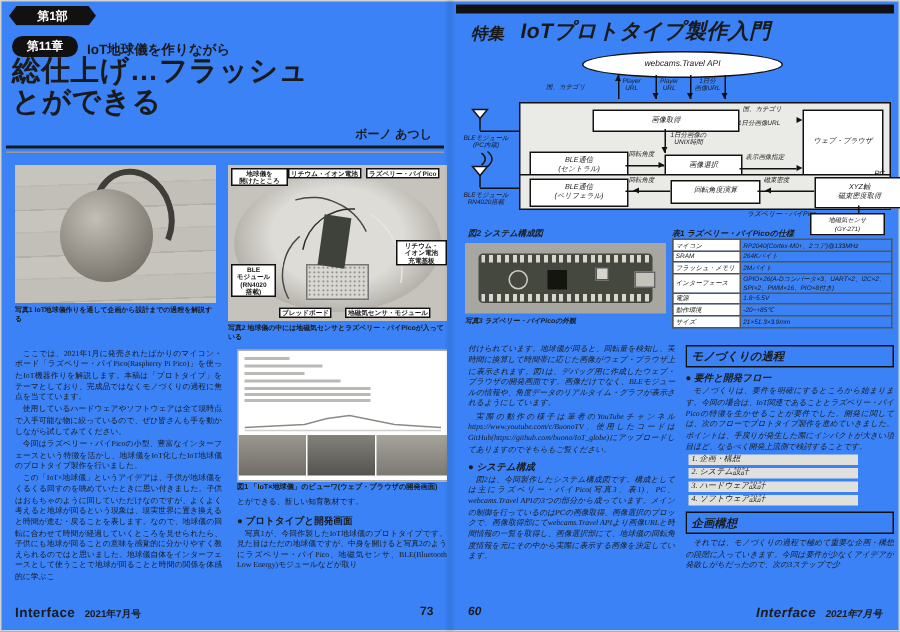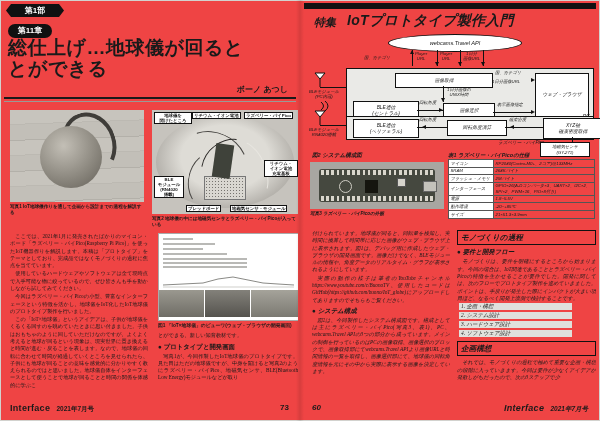--- a/index.html
+++ b/index.html
@@ -1,16 +1,16 @@
 <!DOCTYPE html>
 <html><head>
 <meta charset="utf-8">
 <style>
   html,body{margin:0;padding:0;background:#c9c9c5;}
-  .spread{position:relative;width:600px;height:421px;background:#ef4444;overflow:hidden;
+  .spread{position:relative;width:600px;height:421px;background:#3b82f6;overflow:hidden;
           box-shadow:inset 0 0 0 1px #d2d2ce;font-family:"Liberation Sans",sans-serif;color:#1a1a1a;}
   .page{position:absolute;top:0;width:300px;height:421px;}
   .page.left{left:0;}
   .page.right{left:300px;font-style:italic;}
   .gutter{position:absolute;left:296px;top:0;width:8px;height:421px;
           background:linear-gradient(90deg,rgba(0,0,0,0) 0%,rgba(0,0,0,.10) 50%,rgba(0,0,0,0) 100%);}
   .abs{position:absolute;}
   .ml{white-space:pre-line;}
   
   .part-tab{left:6px;top:4px;width:58px;height:13px;background:#111;color:#fff;
@@ -90,22 +90,23 @@
   .ant{position:absolute;}
 </style>
 </head>
 <body>
 
 <div class="spread">
 
   <div class="page left">
     <div class="abs part-tab">第1部</div>
     <div class="abs chap-badge">第11章</div>
+    <div class="abs kicker">IoT地球儀を作りながら</div>
     <div class="abs big-title">
-      <div>総仕上げ…地球儀が回ると</div>
+      <div>総仕上げ…フラッシュ</div>
       <div>とができる</div>
     </div>
     <div class="abs author">ボーノ あつし</div>
     <div class="abs hrule"></div>
     <div class="abs hrule2"></div>
 
     <div class="abs photo" style="left:10px;top:110px;width:134px;height:92px;">
       <div class="wood"></div>
       <div class="globe-stand"></div>
       <div class="globe"></div>

